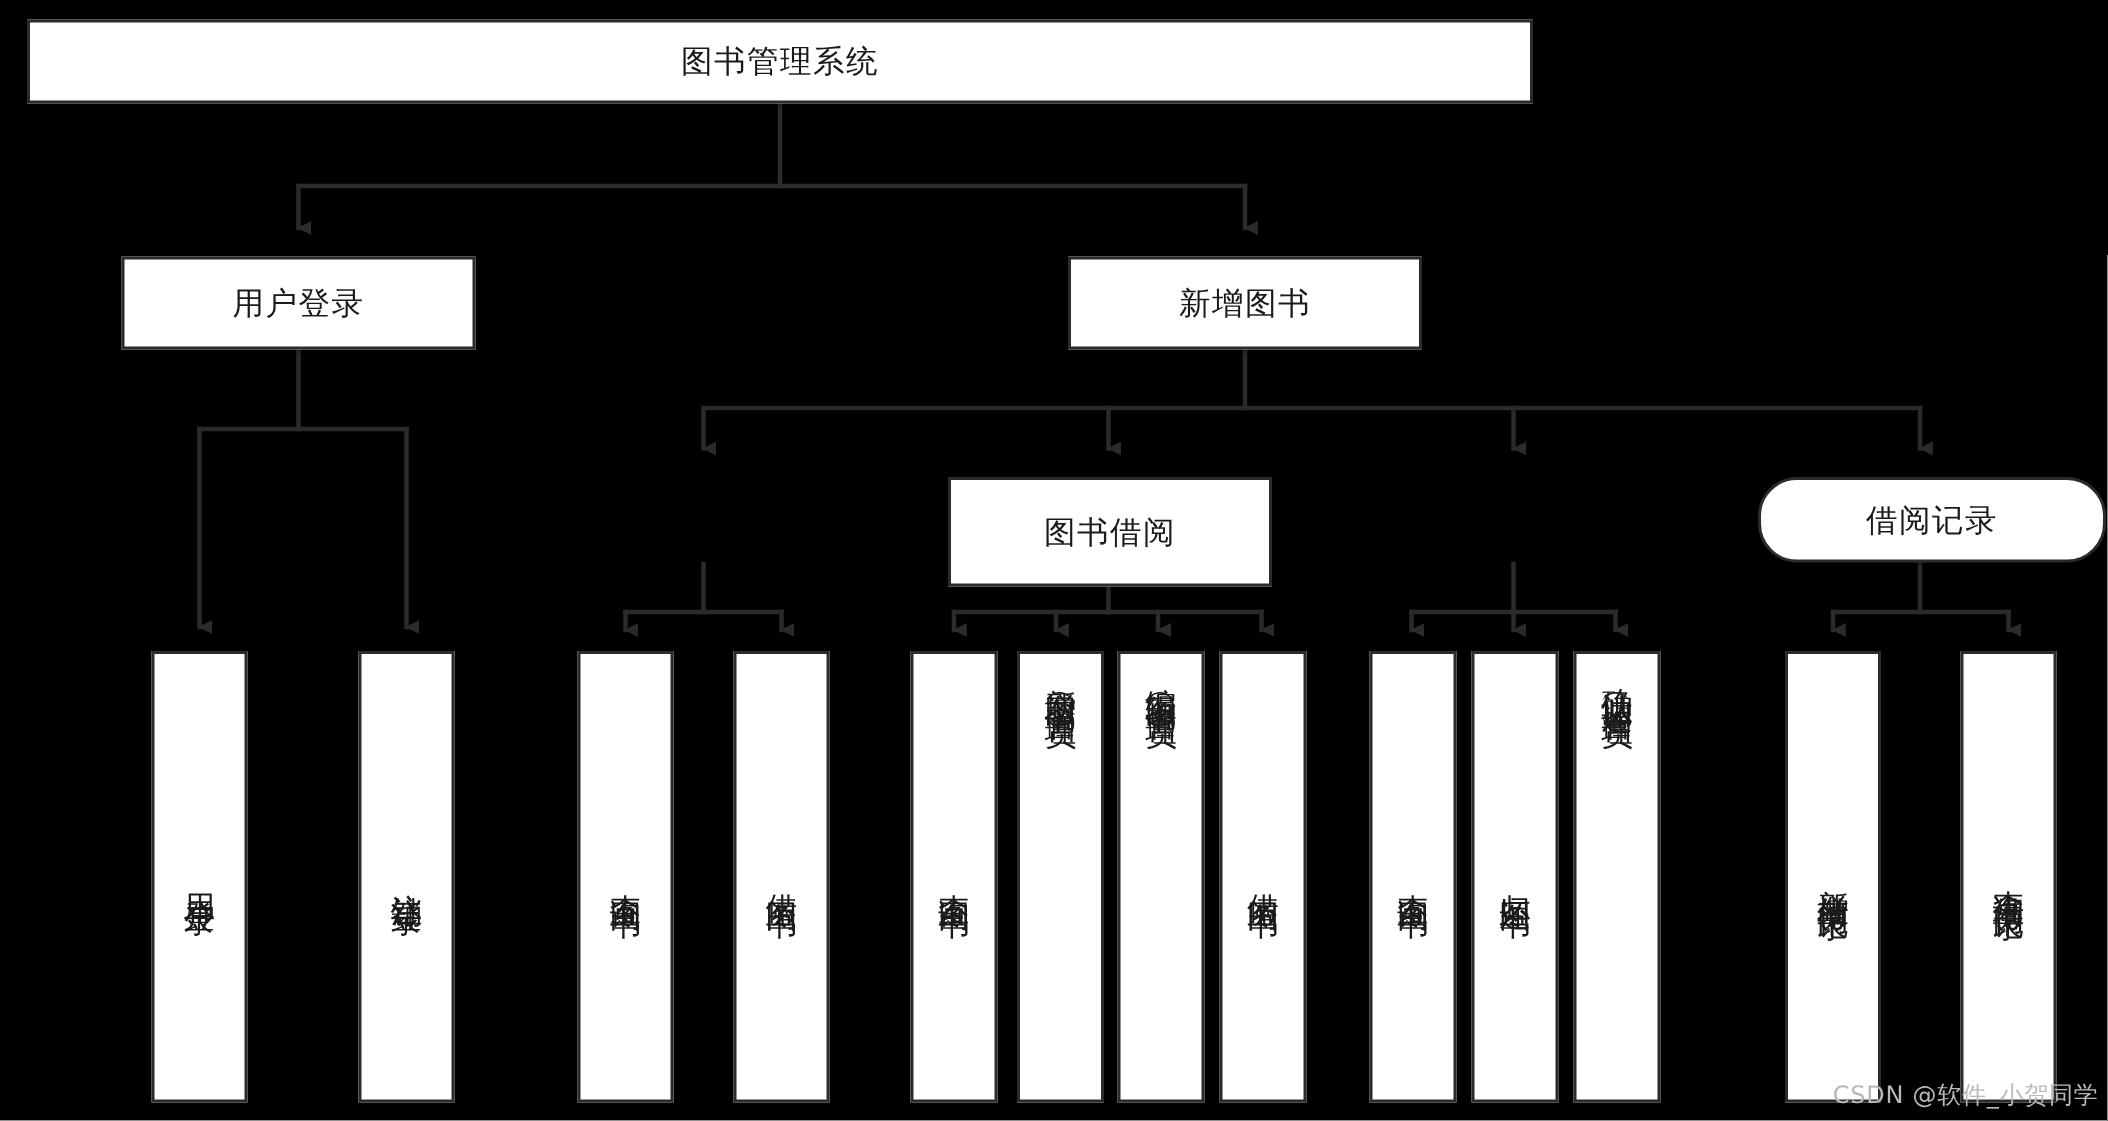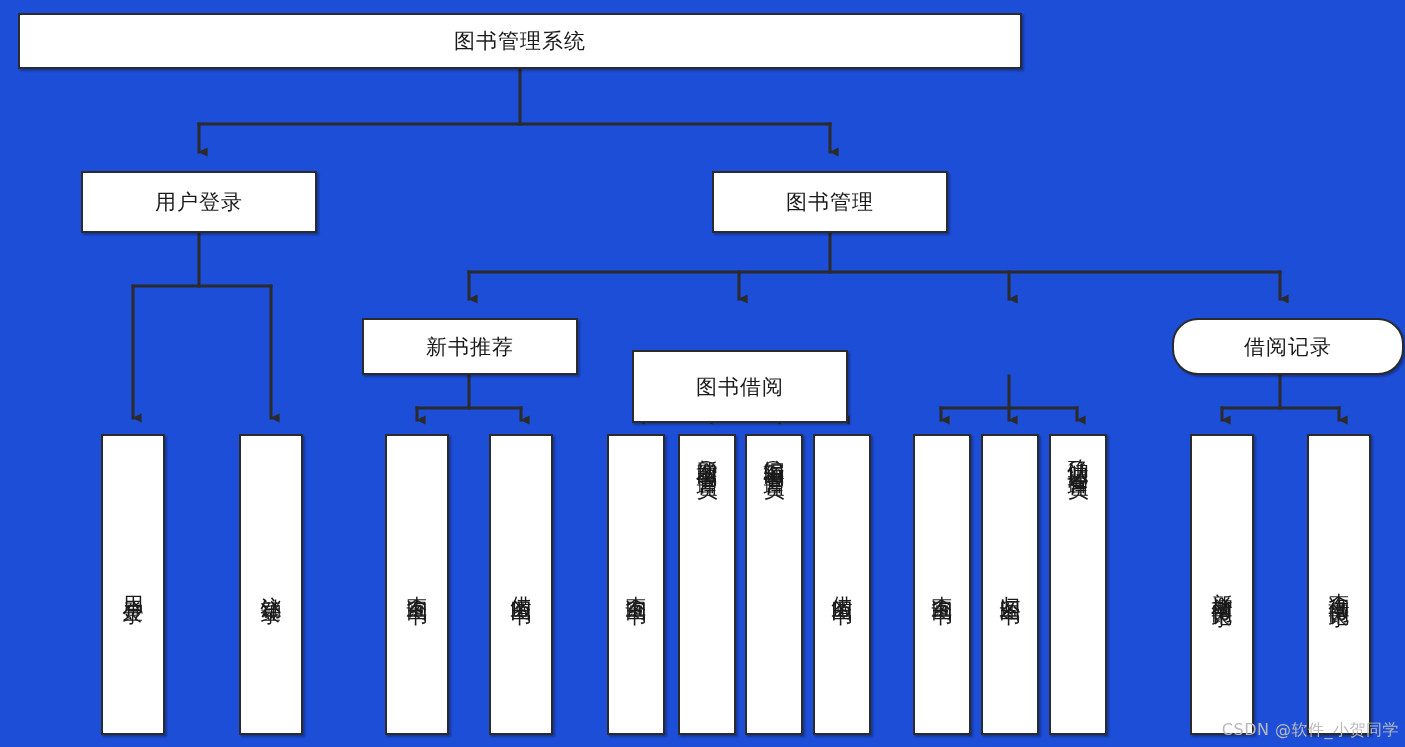--- a/index.html
+++ b/index.html
@@ -8,21 +8,21 @@
     padding: 0;
     background: #ffffff;
   }
   body {
     font-family: "DejaVu Sans", "Liberation Sans", sans-serif;
   }
   #diagram-root {
     position: relative;
     width: 1405px;
     height: 747px;
-    background: #1d4ed8;
+    background: #000000;
     overflow: hidden;
   }
   #edges-layer {
     position: absolute;
     left: 0;
     top: 0;
     width: 1405px;
     height: 747px;
   }
   .node {
@@ -128,27 +128,24 @@
   </svg>
 
   <div class="node horiz" style="left:18px; top:13px; width:1004px; height:56px;">
     <span>图书管理系统</span>
   </div>
 
   <div class="node horiz" style="left:81px; top:171px; width:236px; height:62px;">
     <span>用户登录</span>
   </div>
   <div class="node horiz" style="left:712px; top:171px; width:236px; height:62px;">
-    <span>图书管理</span>
+    <span>新增图书</span>
   </div>
 
-  <div class="node horiz" style="left:362px; top:318px; width:216px; height:57px;">
-    <span>新书推荐</span>
-  </div>
-  <div class="node horiz" style="left:632px; top:318px; width:216px; height:73px;margin-top:32px;">
+  <div class="node horiz" style="left:632px; top:318px; width:216px; height:73px;">
     <span>图书借阅</span>
   </div>
   <div class="node horiz" style="left:1172px; top:318px; width:232px; height:57px;border-radius:26px;">
     <span>借阅记录</span>
   </div>
 
   <div class="node vert mid" style="left:101px; top:434px; width:64px; height:301px;">
     <span class="vlabel">用户登录</span>
   </div>
   <div class="node vert mid" style="left:239px; top:434px; width:64px; height:301px;">

